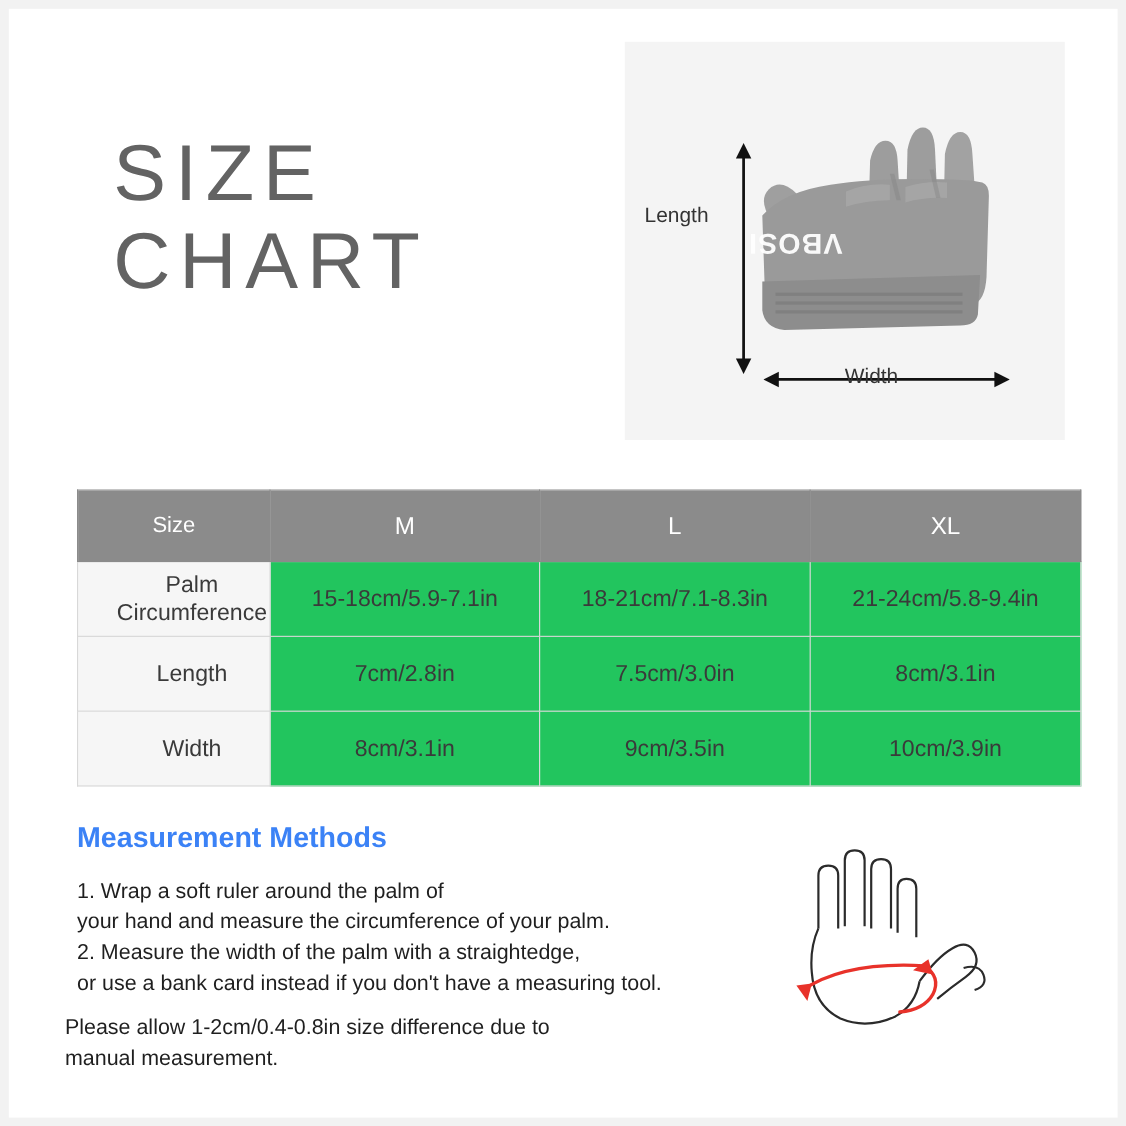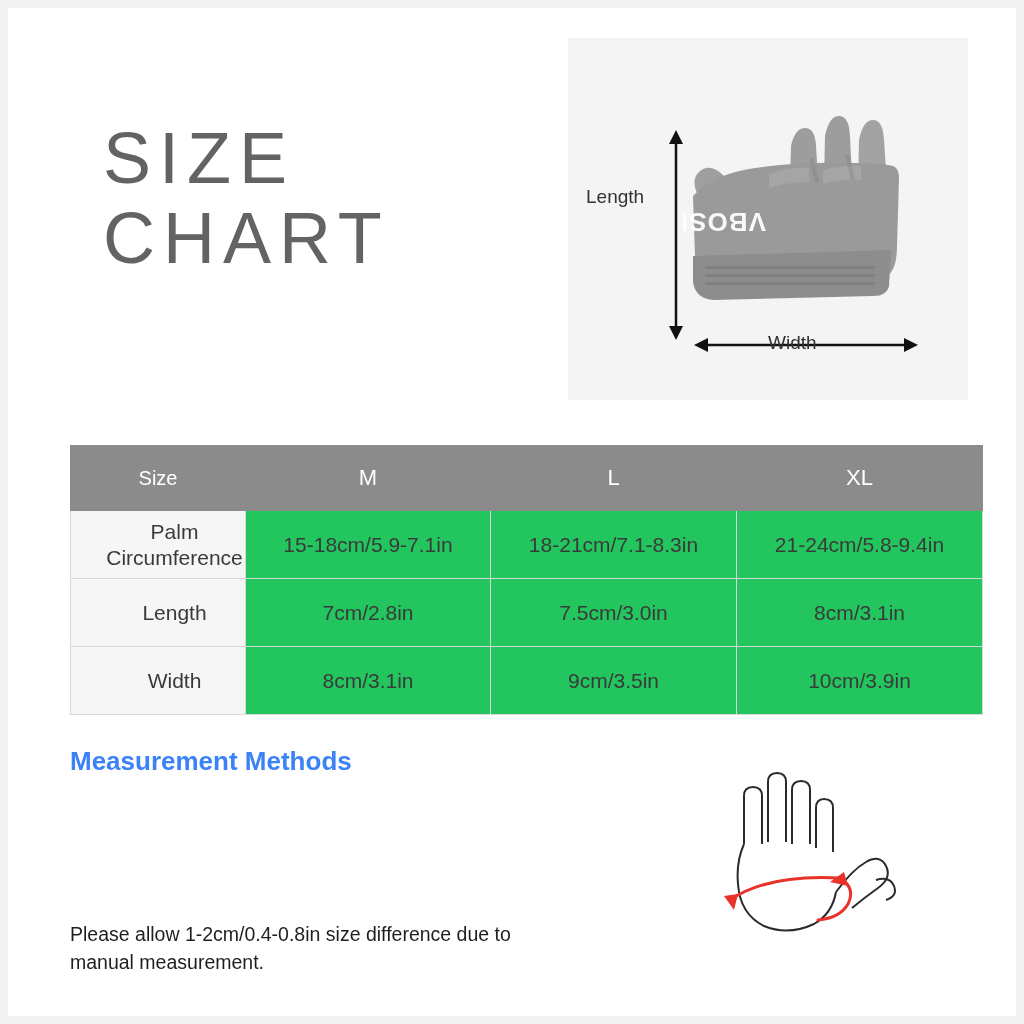--- a/index.html
+++ b/index.html
@@ -133,21 +133,21 @@
     left: 62px;
     top: 788px;
     width: 620px;
     font-size: 19.5px;
     line-height: 28px;
     color: #1f1f1f;
     white-space: pre-line;
   }
   .mm-note {
     position: absolute;
-    left: 62px;
+    left: 51px;
     top: 912px;
     width: 620px;
     font-size: 19.5px;
     line-height: 28px;
     color: #1f1f1f;
     white-space: pre-line;
   }
   .hand-fig {
     position: absolute;
     left: 700px;
@@ -233,20 +233,24 @@
       <tr>
         <td class="label-cell">Width</td>
         <td>8cm/3.1in</td>
         <td>9cm/3.5in</td>
         <td>10cm/3.9in</td>
       </tr>
     </tbody>
   </table>
 
   <div class="mm-title">Measurement Methods</div>
+  <div class="mm-lines">1. Wrap a soft ruler around the palm of
+your hand and measure the circumference of your palm.
+2. Measure the width of the palm with a straightedge,
+or use a bank card instead if you don't have a measuring tool.</div>
   <div class="mm-note">Please allow 1-2cm/0.4-0.8in size difference due to
 manual measurement.</div>
 
   <svg class="hand-fig" viewBox="0 0 220 180">
     <g fill="none" stroke="#2b2b2b" stroke-width="2">
 
       <path d="M36 84 L36 36 q0 -9 9 -9 q9 0 9 9 L54 84"></path>
 
       <path d="M60 82 L60 22 q0 -9 9 -9 q9 0 9 9 L78 82"></path>
 

